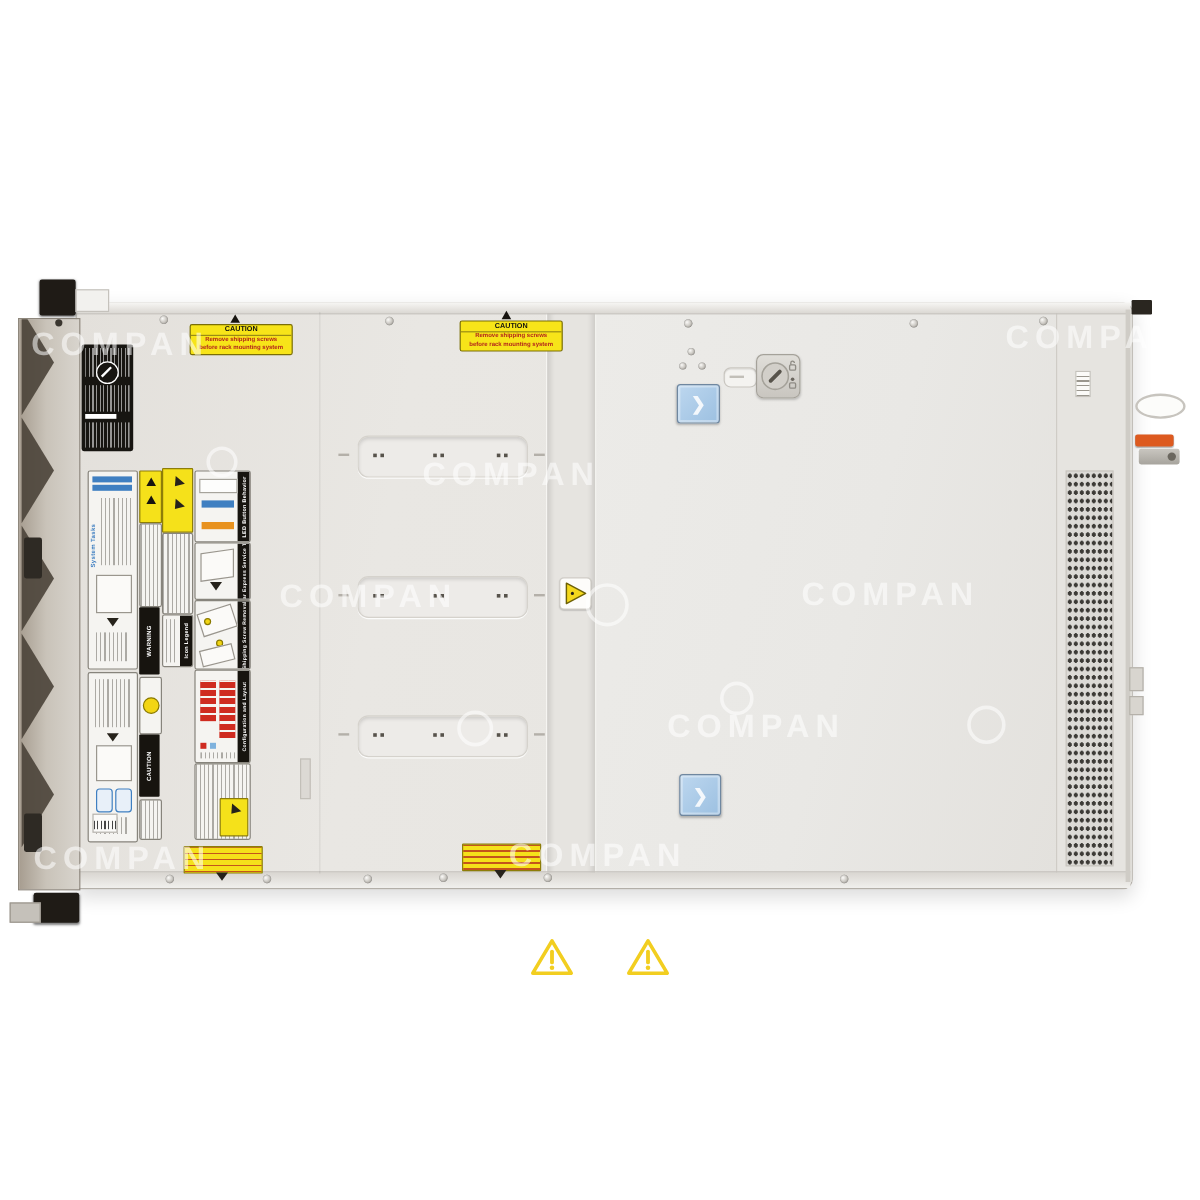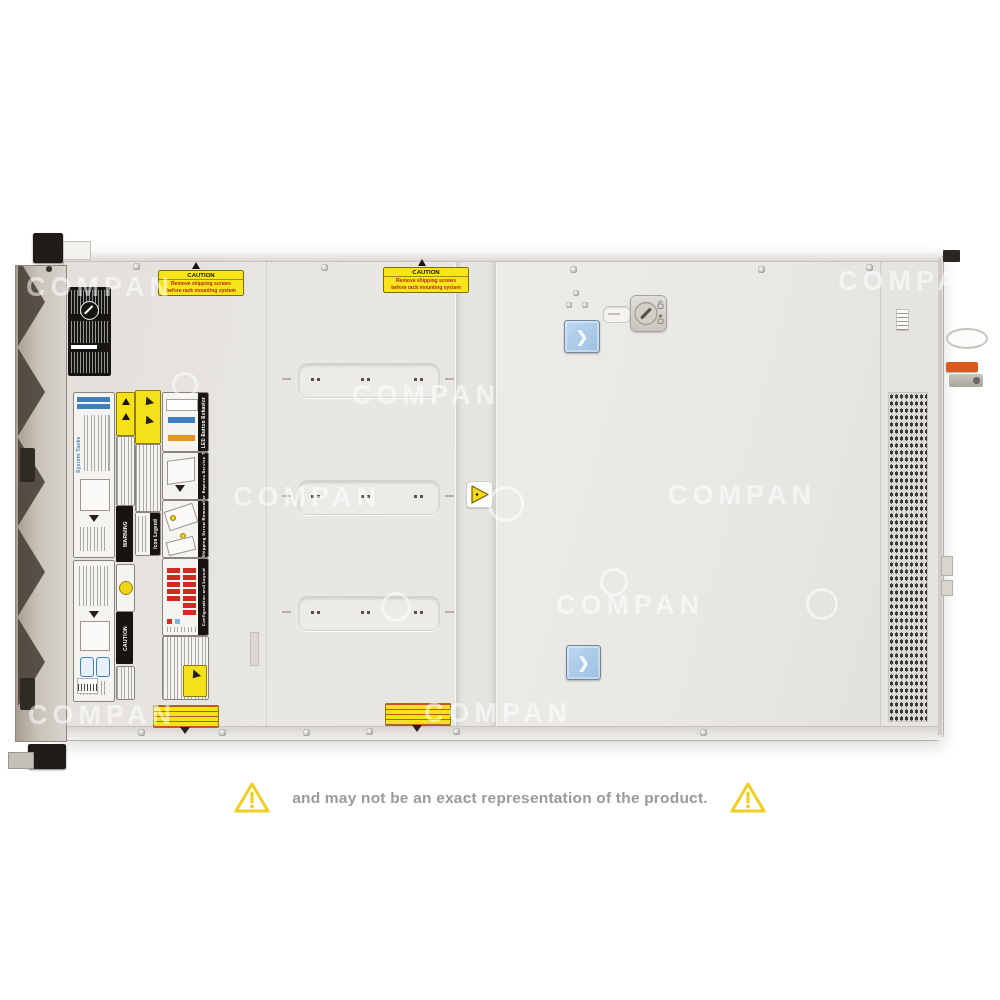--- a/index.html
+++ b/index.html
@@ -311,21 +311,20 @@
   <div class="a wmlogo" style="left:806px;top:588px;width:26px;height:26px;"></div>
   <div class="a wmlogo" style="left:172px;top:372px;width:20px;height:20px;"></div>
 
   <div class="a disc" style="left:0;top:781px;">
     <svg width="36" height="33" viewBox="0 0 36 33">
       <path d="M18 3 L34 30 L2 30 Z" fill="none" stroke="#f2ce20" stroke-width="3" stroke-linejoin="round"></path>
       <line x1="18" y1="12" x2="18" y2="21" stroke="#f2ce20" stroke-width="3.2" stroke-linecap="round"></line>
       <circle cx="18" cy="25.5" r="1.9" fill="#f2ce20"></circle>
     </svg>
     <div class="dtext">
-      <div>and may not be an exact representation of the product.</div>
     </div>
     <svg width="36" height="33" viewBox="0 0 36 33">
       <path d="M18 3 L34 30 L2 30 Z" fill="none" stroke="#f2ce20" stroke-width="3" stroke-linejoin="round"></path>
       <line x1="18" y1="12" x2="18" y2="21" stroke="#f2ce20" stroke-width="3.2" stroke-linecap="round"></line>
       <circle cx="18" cy="25.5" r="1.9" fill="#f2ce20"></circle>
     </svg>
   </div>
 
 </div>
 

